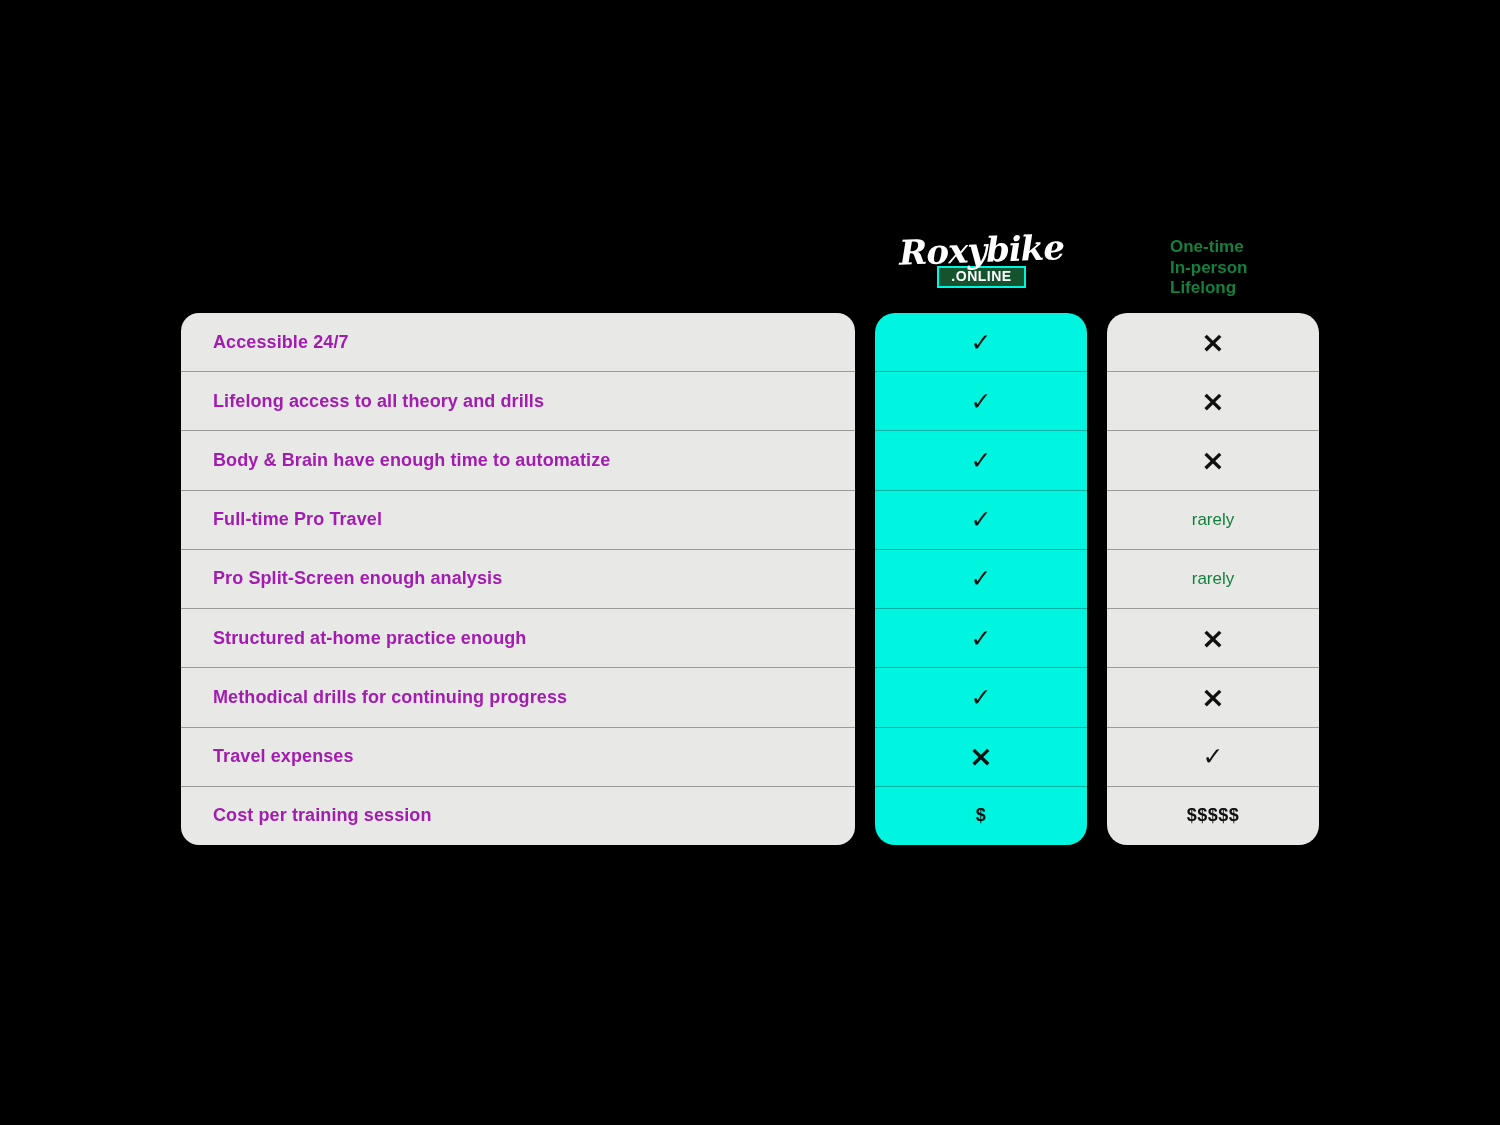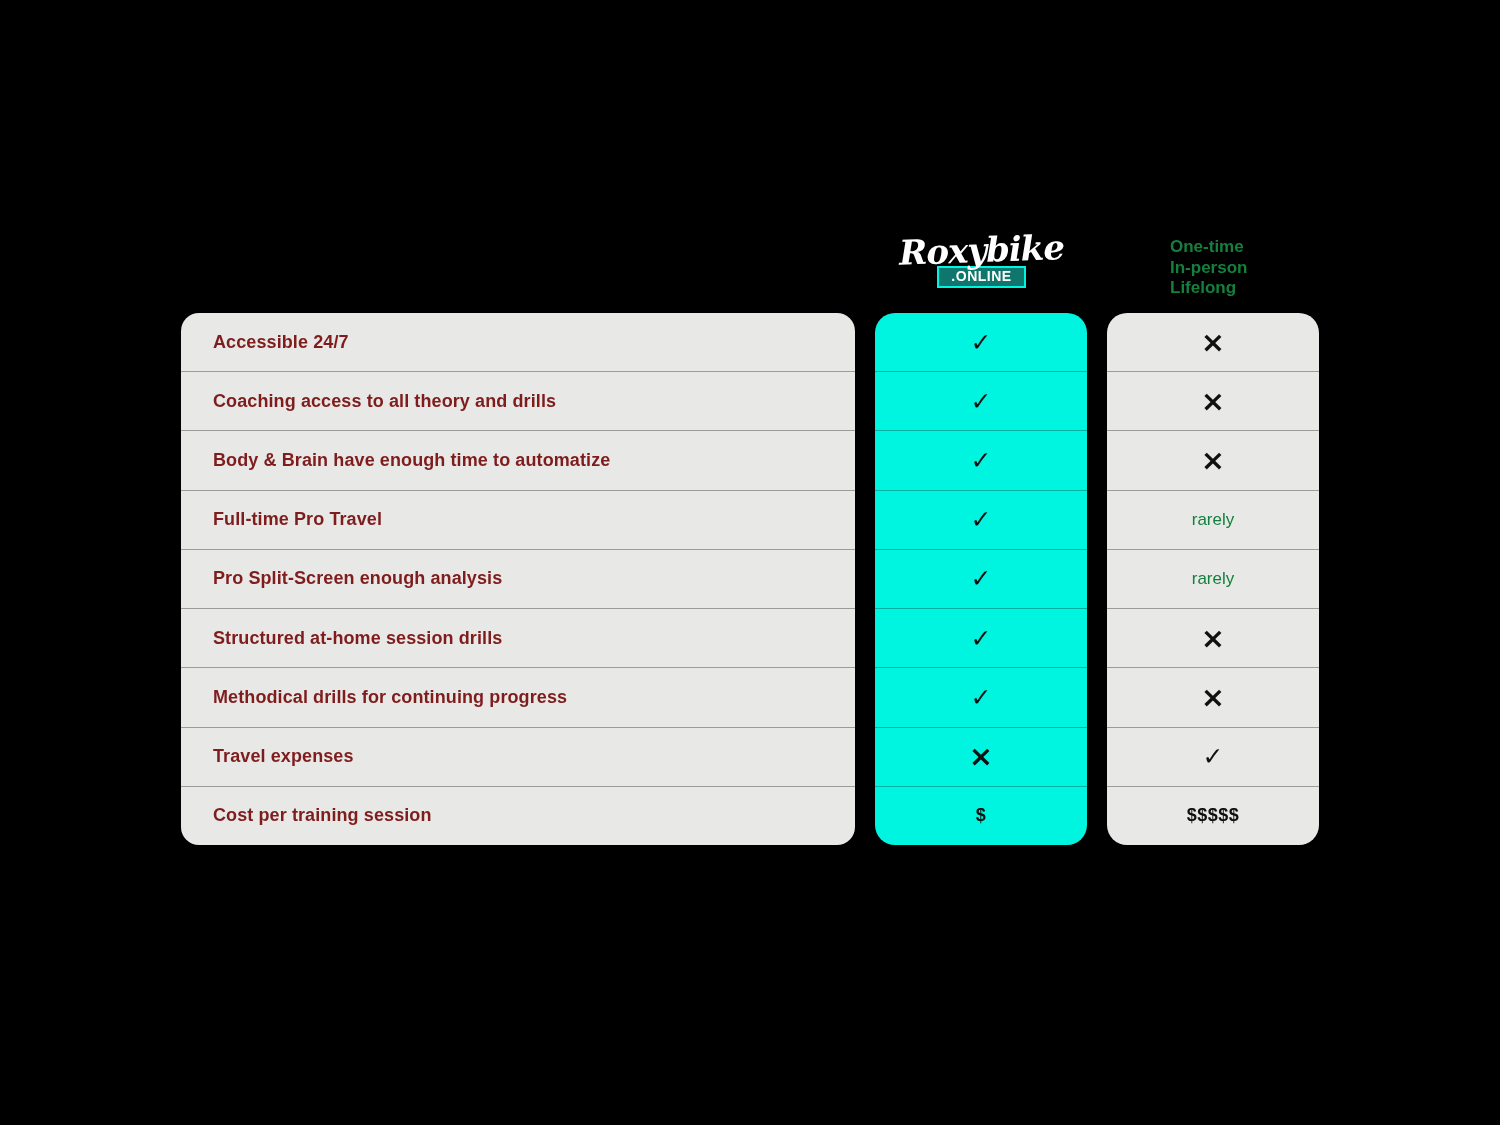--- a/index.html
+++ b/index.html
@@ -20,21 +20,21 @@
     font-family:"DejaVu Serif", serif;
     font-style:italic; font-weight:bold;
     font-size:34px; line-height:34px;
     letter-spacing:-1px;
     display:block;
     transform:rotate(-2deg);
   }
   .logo-domain {
     display:inline-block;
     border:2px solid #00F5E1;
-    background:#0f766e;
+    background:#14532d;
     padding:0 12px 1px 12px;
     margin-top:-7px;
     font-weight:bold; font-size:14px; letter-spacing:0.5px;
     line-height:17px;
     position:relative; z-index:-1;
   }
   .competitor-header {
     position:absolute; left:1170px; top:237px;
     color:#15803d; font-weight:bold;
     font-size:17px; line-height:20.5px;
@@ -54,21 +54,21 @@
   }
   .value-col {
     width:212px; border-radius:20px; margin-left:20px;
   }
   .online-col   { background:#00F5E1; }
   .coaching-col { background:#E8E8E7; }
 
   .row { flex:1; display:flex; align-items:center; }
   .features-panel .row {
     padding-left:32px;
-    font-weight:bold; font-size:18px; color:#7f1d1d;
+    font-weight:bold; font-size:18px; color:#a21caf;
     letter-spacing:0.1px;
   }
   .value-col .row { justify-content:center; }
 
   .features-panel .row + .row,
   .coaching-col  .row + .row { border-top:1px solid #9B9B9B; }
   .online-col    .row + .row { border-top:1px solid rgba(0,0,0,0.28); }
 
   .mark {
     font-family:"DejaVu Sans", sans-serif;
@@ -92,33 +92,33 @@
   <span>Lifelong</span>
 </div>
 
 <div class="comparison">
 
   <div class="panel features-panel">
     <div class="row">
         <span>Accessible 24/7</span>
       </div>
     <div class="row">
-        <span>Coaching access to all theory and drills</span>
+        <span>Lifelong access to all theory and drills</span>
       </div>
     <div class="row">
         <span>Body &amp; Brain have enough time to automatize</span>
       </div>
     <div class="row">
         <span>Full-time Pro Travel</span>
       </div>
     <div class="row">
         <span>Pro Split-Screen enough analysis</span>
       </div>
     <div class="row">
-        <span>Structured at-home session drills</span>
+        <span>Structured at-home practice enough</span>
       </div>
     <div class="row">
         <span>Methodical drills for continuing progress</span>
       </div>
     <div class="row">
         <span>Travel expenses</span>
       </div>
     <div class="row">
         <span>Cost per training session</span>
       </div>

